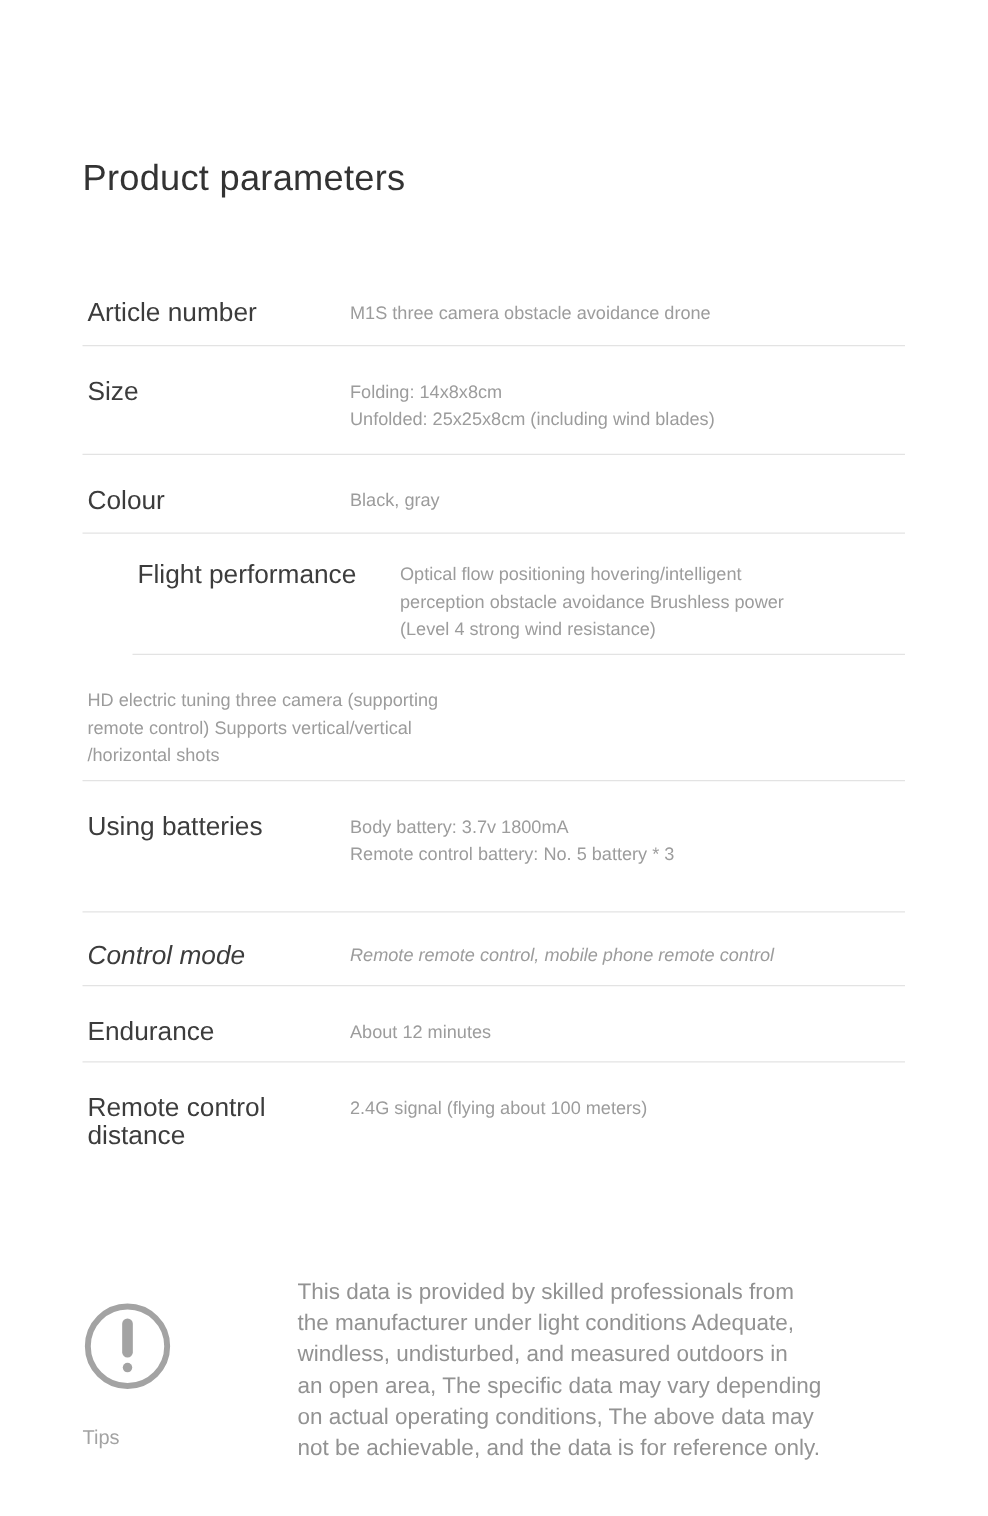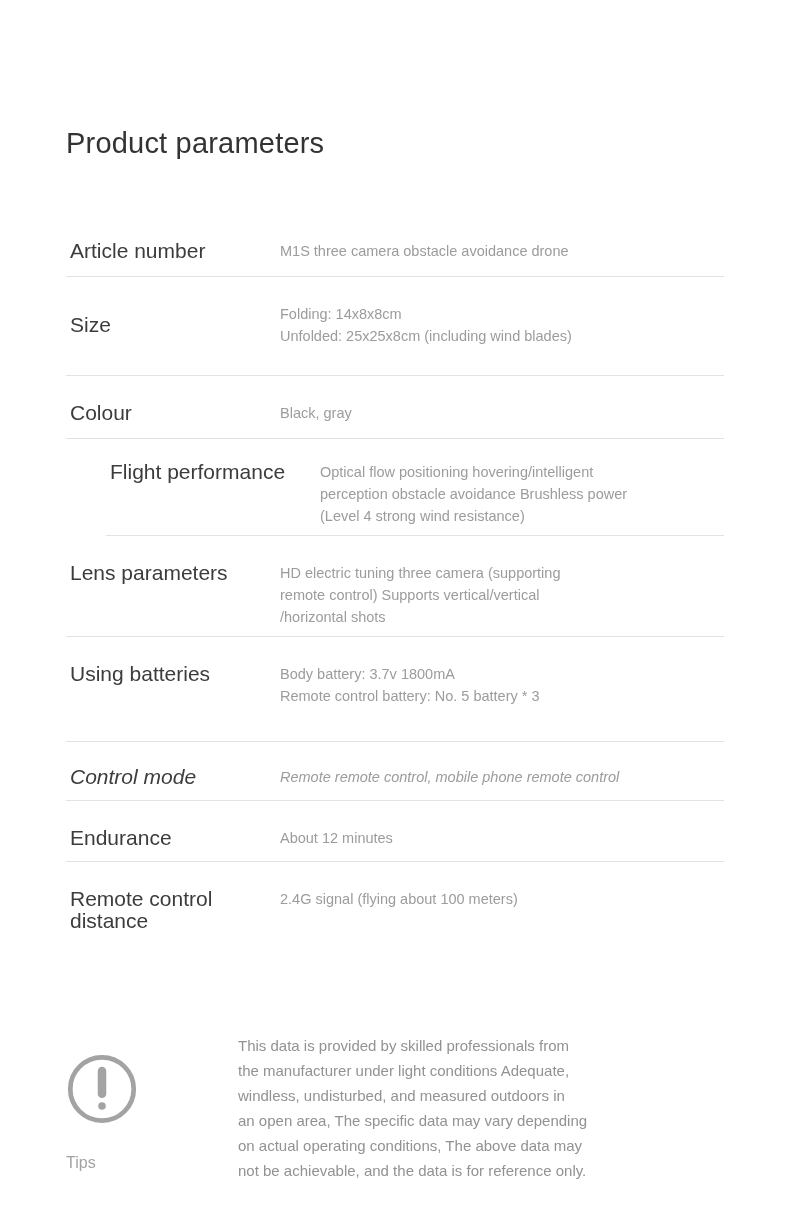--- a/index.html
+++ b/index.html
@@ -46,21 +46,21 @@
     color: var(--label-color);
     white-space: pre-line;
   }
   .spec-value {
     flex: 1;
     font-size: 14.5px;
     line-height: 22px;
     color: var(--value-color);
     white-space: pre-line;
   }
-  .spec-row:nth-child(2) { padding-bottom: 28px; align-items: center; }
+  .spec-row:nth-child(2) { padding-bottom: 16px; }
   .spec-row:nth-child(4) { padding-top: 22px; padding-bottom: 8px; margin-left: 40px; }
   .spec-row:nth-child(5) { padding-bottom: 8px; }
   .spec-row:nth-child(6) { padding-bottom: 34px; }
   .spec-row:nth-child(7) { padding-top: 24px; padding-bottom: 12px; font-style: italic; }
   .spec-row:nth-child(8) { padding-bottom: 12px; }
   .spec-row:nth-child(9) { padding-bottom: 0; border-bottom: none; }
   .tips-section {
     display: flex;
     align-items: flex-start;
     margin-top: 100px;
@@ -73,21 +73,21 @@
   }
   .tips-icon { width: 72px; height: 72px; }
   .tips-icon svg { display: block; width: 72px; height: 72px; }
   .tips-label {
     margin-top: 29px;
     font-size: 16px;
     color: var(--tips-gray);
   }
   .tips-text {
     flex: 1;
-    font-size: 15px;
+    font-size: 18px;
     line-height: 25px;
     color: var(--tips-text-color);
     white-space: pre-line;
     padding-top: 1px;
   }
 </style>
 </head>
 <body>
 
 <div class="page">
@@ -113,21 +113,20 @@
     </div>
 
     <div class="spec-row">
       <div class="spec-label">Flight performance</div>
       <div class="spec-value">Optical flow positioning hovering/intelligent
 perception obstacle avoidance Brushless power
 (Level 4 strong wind resistance)</div>
     </div>
 
     <div class="spec-row">
-      <div class="spec-label">Lens parameters</div>
       <div class="spec-value">HD electric tuning three camera (supporting
 remote control) Supports vertical/vertical
 /horizontal shots</div>
     </div>
 
     <div class="spec-row">
       <div class="spec-label">Using batteries</div>
       <div class="spec-value">Body battery: 3.7v 1800mA
 Remote control battery: No. 5 battery * 3</div>
     </div>

